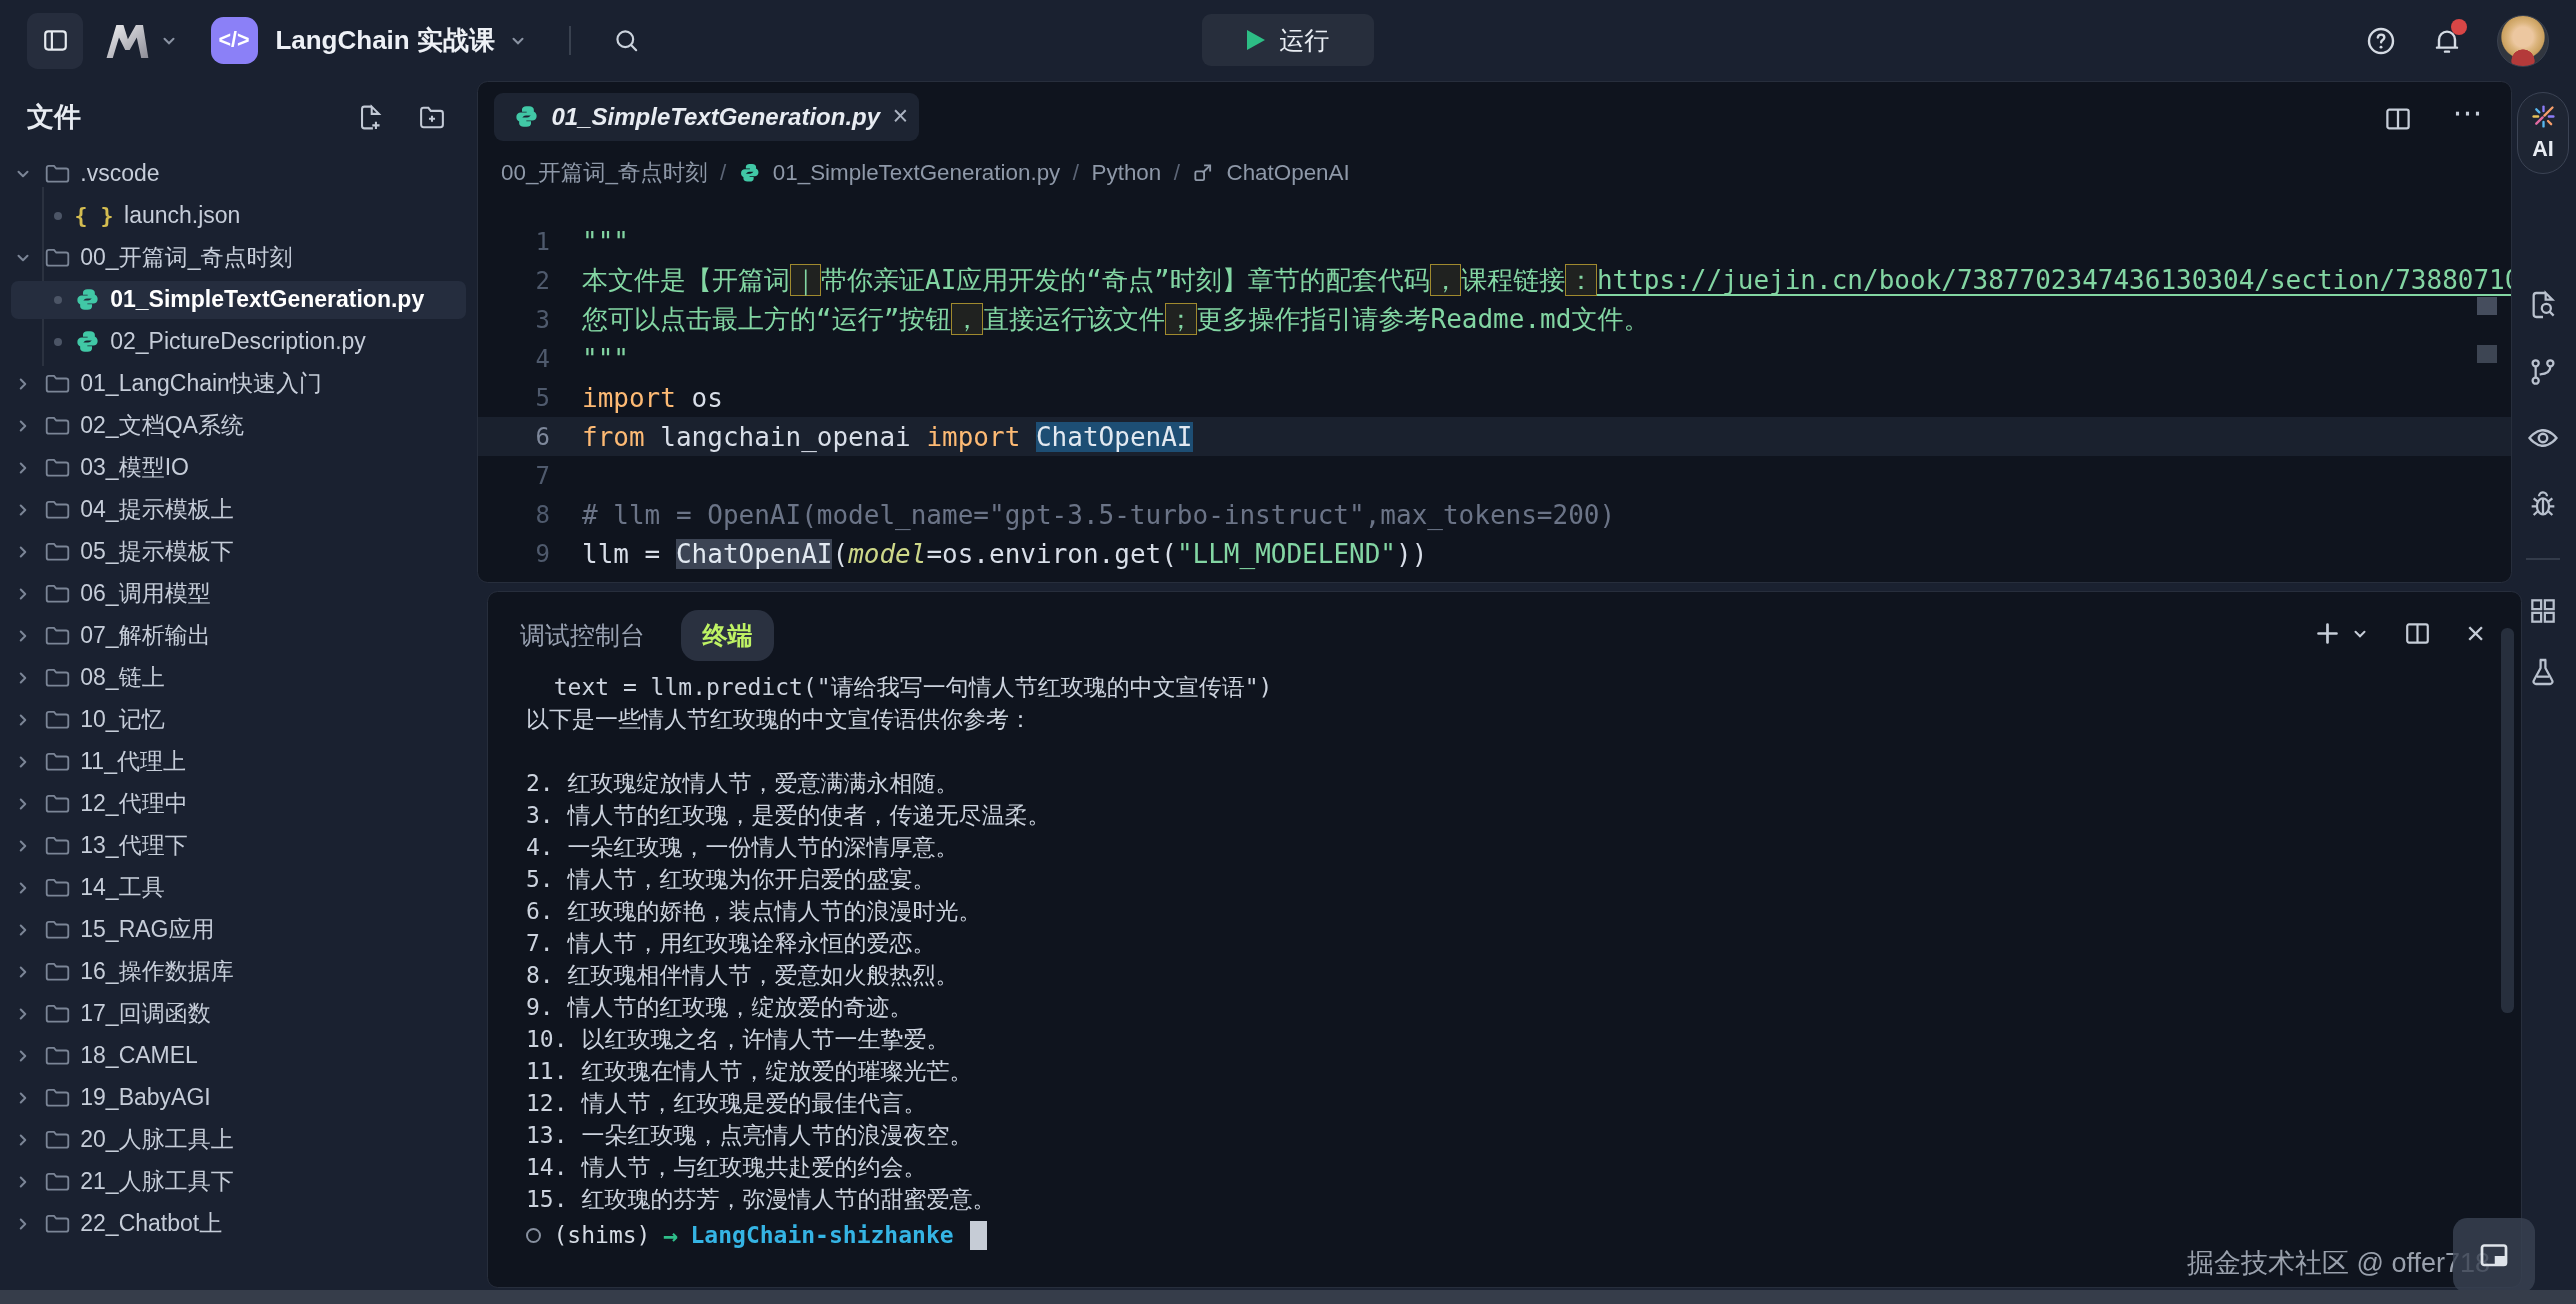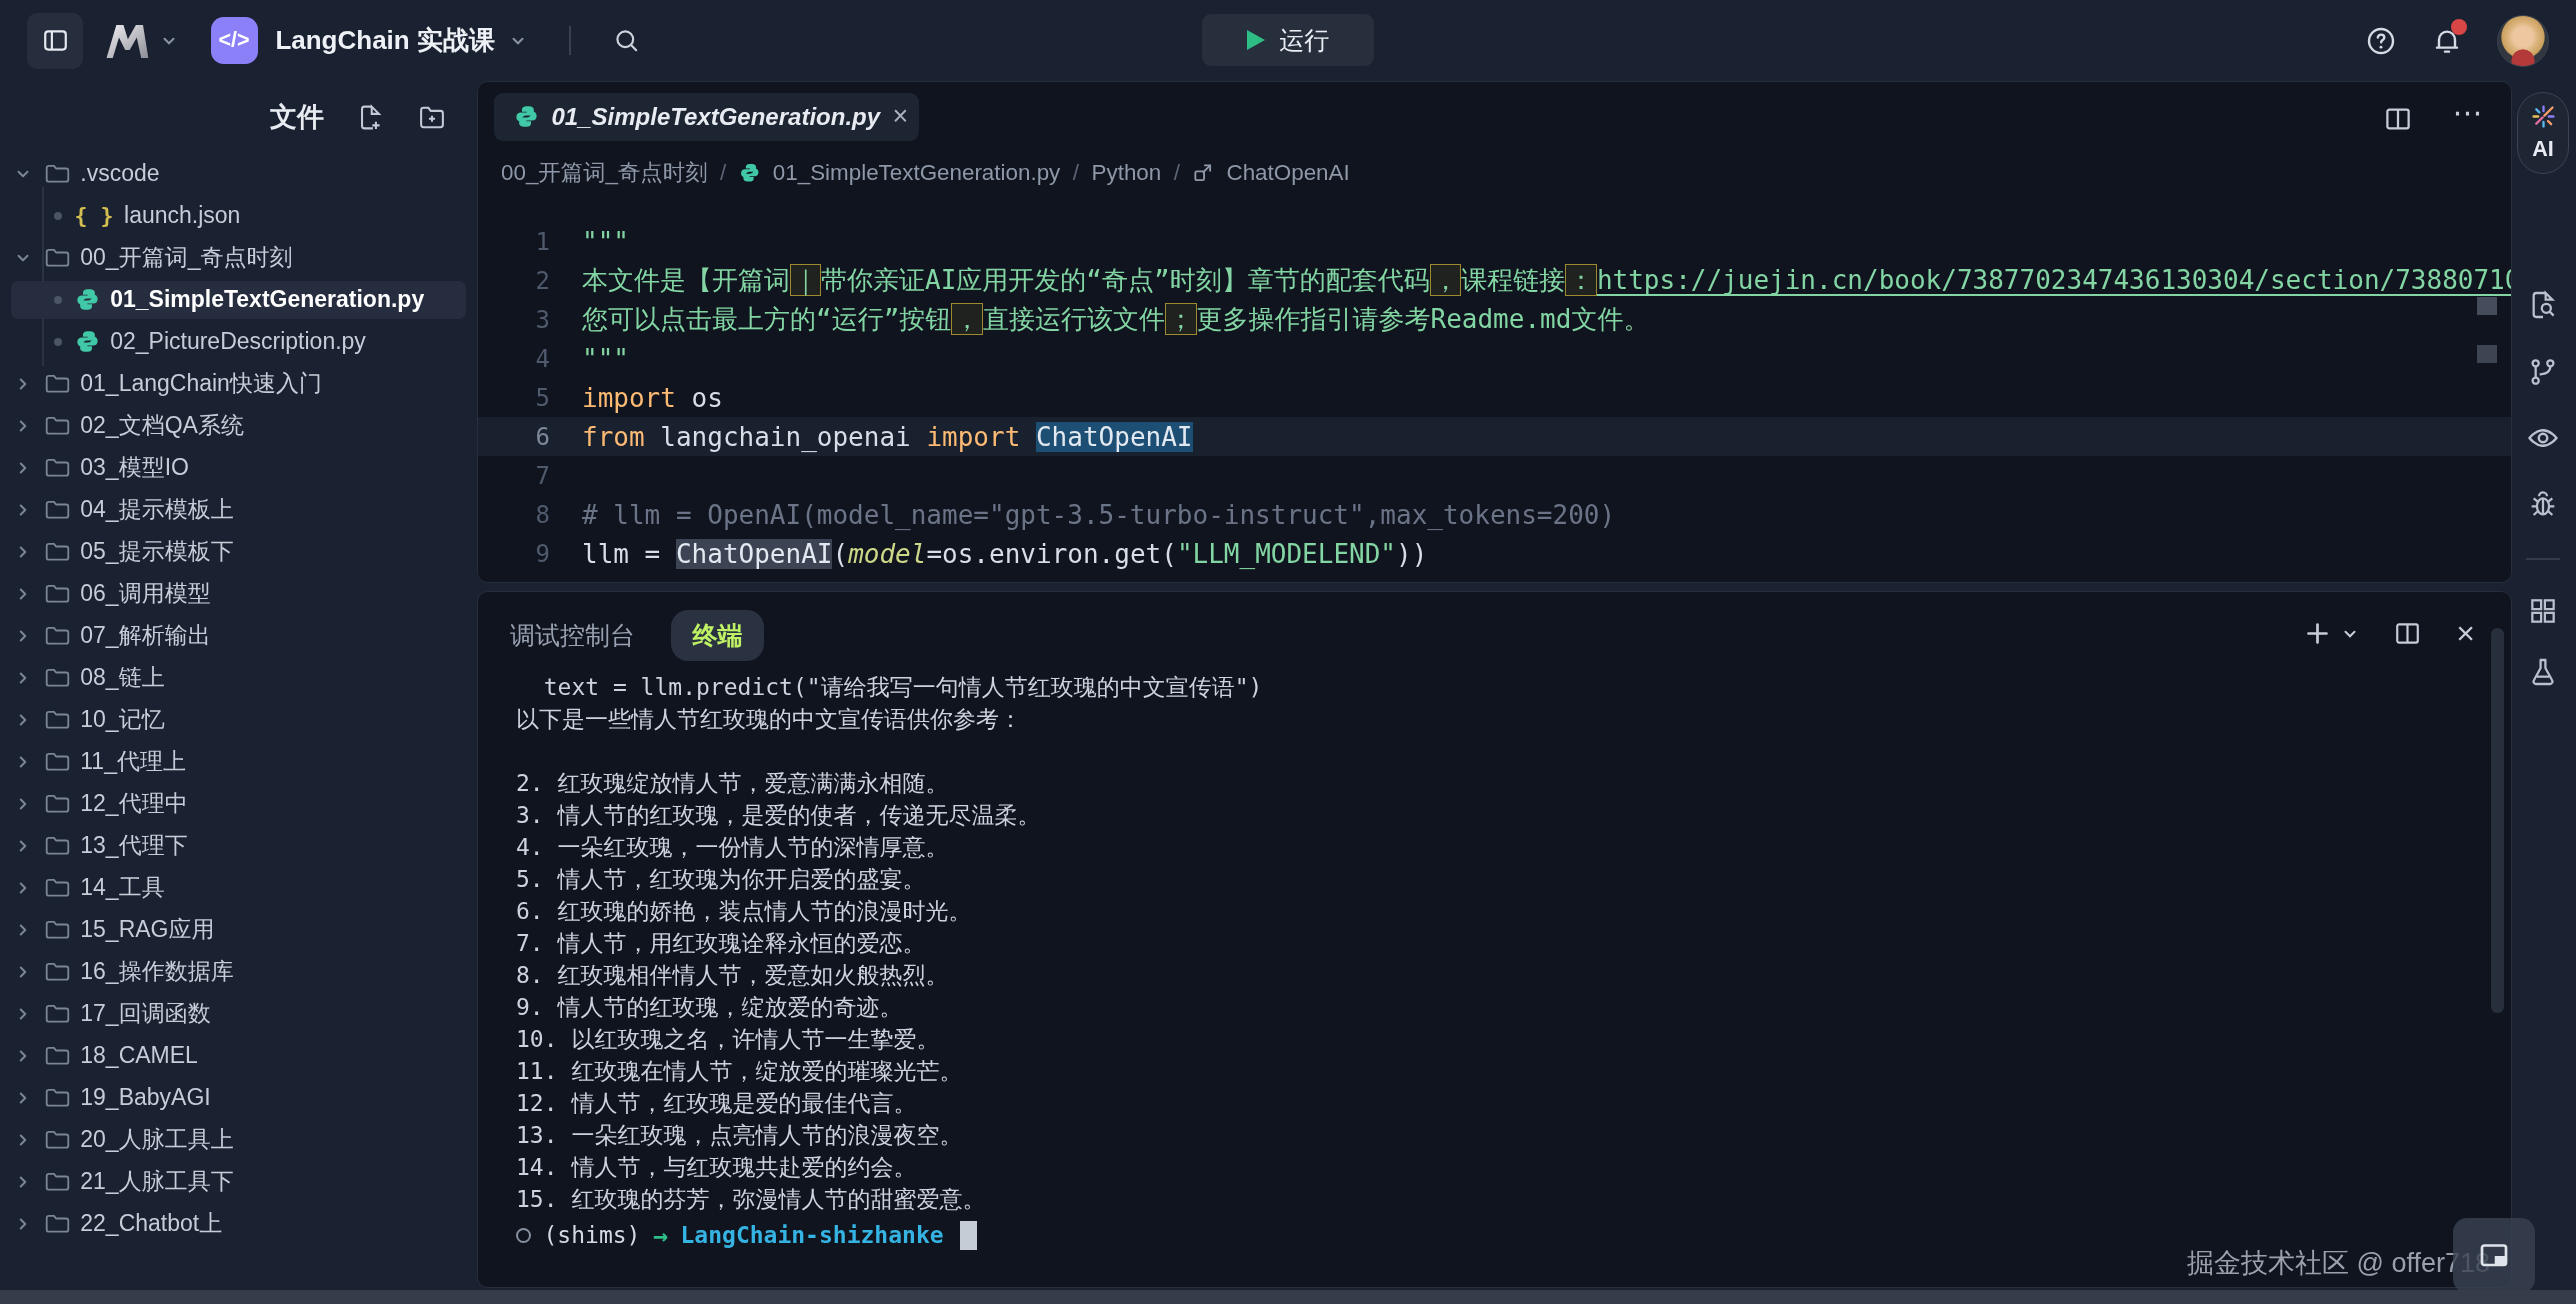--- a/index.html
+++ b/index.html
@@ -34,42 +34,42 @@
   .bell-dot { position:absolute; right:-3.6px; top:-5.4px; width:16px; height:16px;
     border-radius:50%; background:#d94646; }
   .avatar { width:52px; height:52px; border-radius:50%;
     background:
       radial-gradient(circle at 50% 90%, #b43a3a 0 22%, transparent 23%),
       radial-gradient(circle at 50% 42%, #ecc7a0 0 26%, #dcb57e 38%, #caa05e 55%, #31363f 58%);
     border:0.9px solid #3a414f; }
 
   
   .sidebar { position:absolute; left:0; top:81px; width:477px; height:1209px; overflow:hidden; }
-  .sb-head { display:flex; align-items:center; padding:18px 30px 7.2px 27px;text-align:right; }
+  .sb-head { display:flex; align-items:center; padding:18px 30px 7.2px 27px; }
   .sb-title { font-size:27px; font-weight:bold; color:#e8ecf2; flex:1; }
   .sb-head .ic { color:#c3cad6; margin-left:32px; }
   .tree { position:relative; margin-top:10.7px; }
   .guide { position:absolute; left:42px; top:34px; width:1.8px; height:179px; background:#2b3240; }
   .row { height:42px; display:flex; align-items:center; padding-left:14px;
     font-size:23px; color:#c6cdd9; position:relative; }
   .row .chevi { width:27px; color:#7b8596; display:flex; }
   .row .chevi.open svg { transform:rotate(90deg); }
   .row .fold { color:#7b8596; margin:0 10.7px 0 3.6px; display:flex; }
   .row .dot { width:8px; height:8px; border-radius:50%; background:#4c5566; margin:0 12.5px 0 40px; }
   .row .fico { margin-right:10.7px; display:flex; }
   .row.sel::before { content:""; position:absolute; left:10.7px; right:10.7px; top:1.8px; bottom:1.8px;
     background:#252d3e; border-radius:7.2px; }
   .row.sel { color:#fff; font-weight:bold; }
   .row > * { position:relative; }
   .braces { color:#d4bd51; font-weight:bold; font-size:21.5px; font-family:"DejaVu Sans Mono",monospace; }
 
   
   .card { position:absolute; background:#0f141e; border:0.9px solid #272e3c; border-radius:10.7px; }
   .editor-card { left:477px; top:81px; width:2035px; height:502px; overflow:hidden; }
-  .term-card { left:477px; top:591px; width:2035px; height:697px; overflow:hidden; }
+  .term-card { left:487px; top:591px; width:2035px; height:697px; overflow:hidden; }
 
   
   .tab { position:absolute; left:16px; top:10.7px; height:48px; width:425px;
     background:#1d2432; border-radius:9px; display:flex; align-items:center;
     padding:0 20px; gap:12.5px; }
   .tab-label { font-size:24px; font-weight:bold; font-style:italic; color:#e8ecf2; flex:1; }
   .tab-close { color:#aab2c0; font-size:27px; }
   .ed-actions { position:absolute; right:25px; top:21.5px; display:flex; gap:39px; color:#c6cdd8; }
   .crumbs { position:absolute; left:23px; top:75px; display:flex; align-items:center;
     gap:12.5px; font-size:22.4px; color:#8e98a8; }

